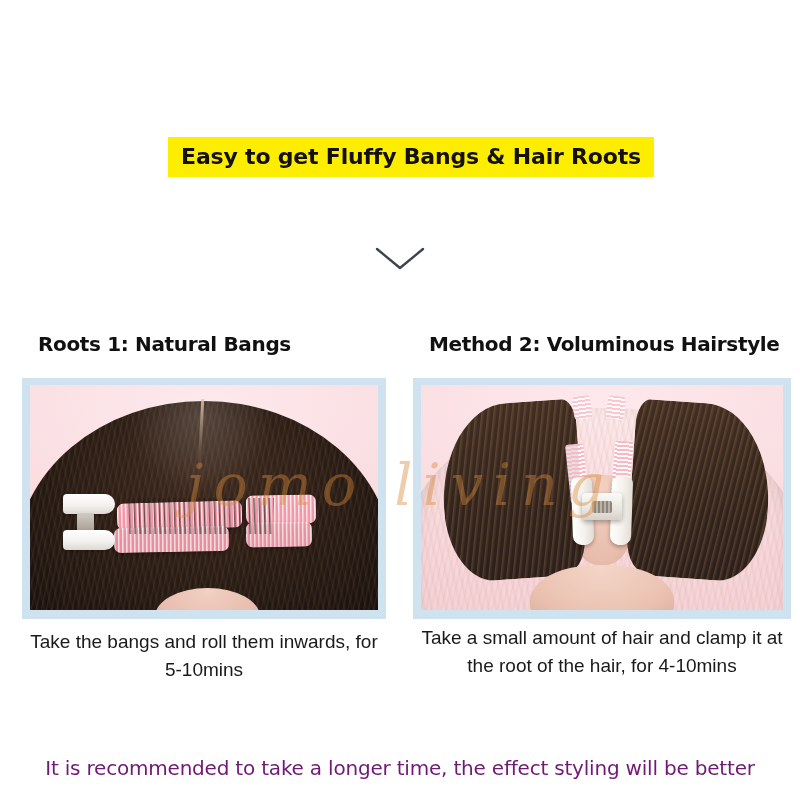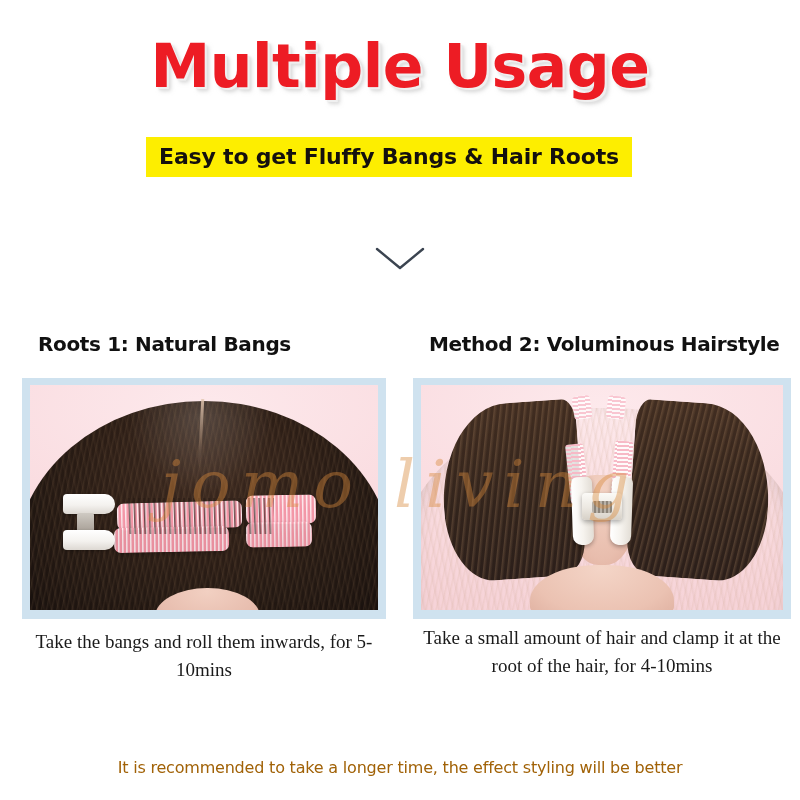--- a/index.html
+++ b/index.html
@@ -39,21 +39,21 @@
     text-shadow:
         2px 2px 0 #f0f0f0,
         3px 3px 2px #e2e2e2,
         4px 4px 4px rgba(180,180,180,0.55);
     white-space: nowrap;
   }
 
   
   .banner {
     position: absolute;
-    left: 146px;
+    left: 168px;
     top: 137px;
     width: 486px;
     height: 40px;
     background: #fdee00;
     display: flex;
     align-items: center;
     justify-content: center;
   }
   .banner-text {
     font-family: "DejaVu Sans", "Liberation Sans", sans-serif;
@@ -359,64 +359,63 @@
   }
 
   
   .watermark {
     position: absolute;
     top: 440px;
     left: 0;
     width: 800px;
     text-align: center;
     font-family: "DejaVu Serif", "Liberation Serif", serif;
-    font-size: 66px;
+    font-size: 57px;
     line-height: 90px;
     color: #d98a3c;
     opacity: 0.42;
     letter-spacing: 10px;
     white-space: nowrap;
     pointer-events: none;
     z-index: 6;
     font-style: italic;
   }
 
   
   .caption {
     position: absolute;
-    font-family: Liberation Serif, serif;
+    font-family: Liberation Sans, sans-serif;
     font-size: 19px;
     line-height: 28px;
     color: #1a1a1a;
     text-align: center;
   }
   .caption.left  { left: 22px;  top: 628px; width: 364px; }
   .caption.right { left: 413px; top: 624px; width: 378px; }
 
   
   .footer-note {
     position: absolute;
     left: 0;
     top: 757px;
     width: 800px;
     text-align: center;
     font-family: "DejaVu Sans", "Liberation Sans", sans-serif;
-    font-size: 16px;
+    font-size: 20px;
     line-height: 22px;
-    color: #a16207;
+    color: #701a75;
     white-space: nowrap;
     letter-spacing: -0.2px;
   }
 </style>
 </head>
 <body>
 
 <div class="page">
 
-  <div class="title">Multiple Usage</div>
 
   <div class="banner">
     <span class="banner-text">Easy to get Fluffy Bangs &amp; Hair Roots</span>
   </div>
 
   <div class="chevron-wrap">
     <span>
       <svg width="54" height="30" viewBox="0 0 54 30" aria-hidden="true">
         <polyline points="4,6 27,25 50,6" fill="none" stroke="#3b4450" stroke-width="2.4" stroke-linecap="round" stroke-linejoin="round"></polyline>
       </svg>

